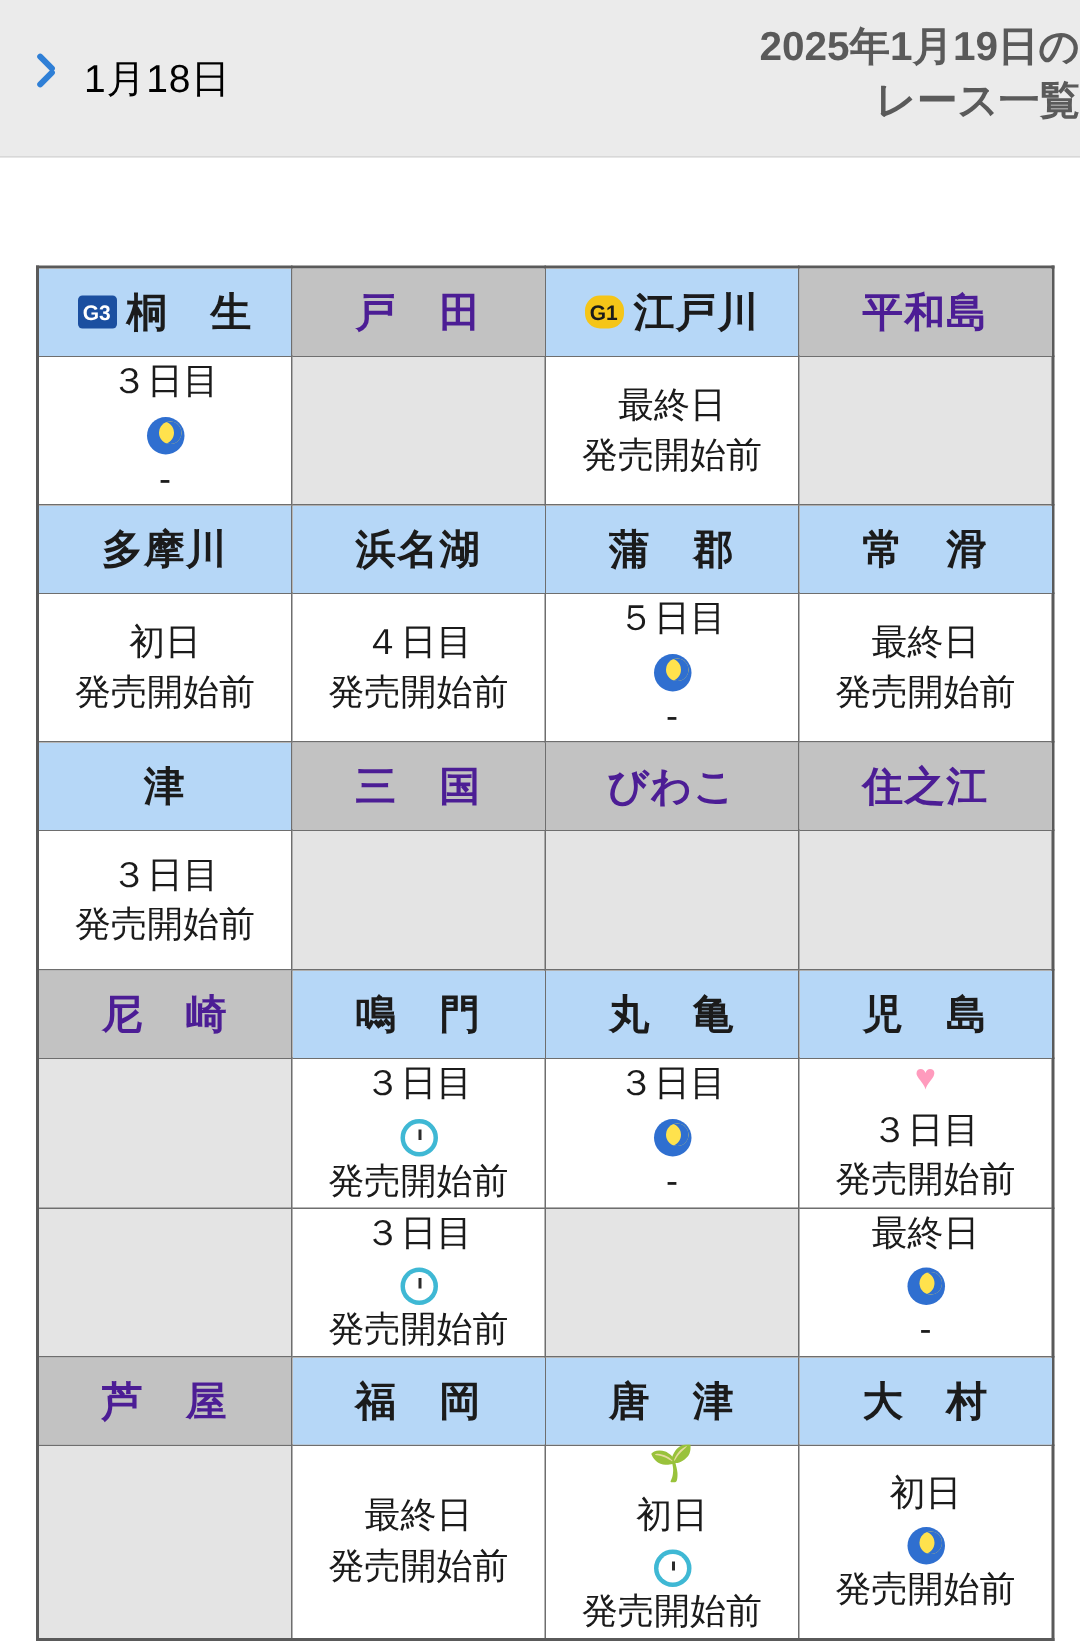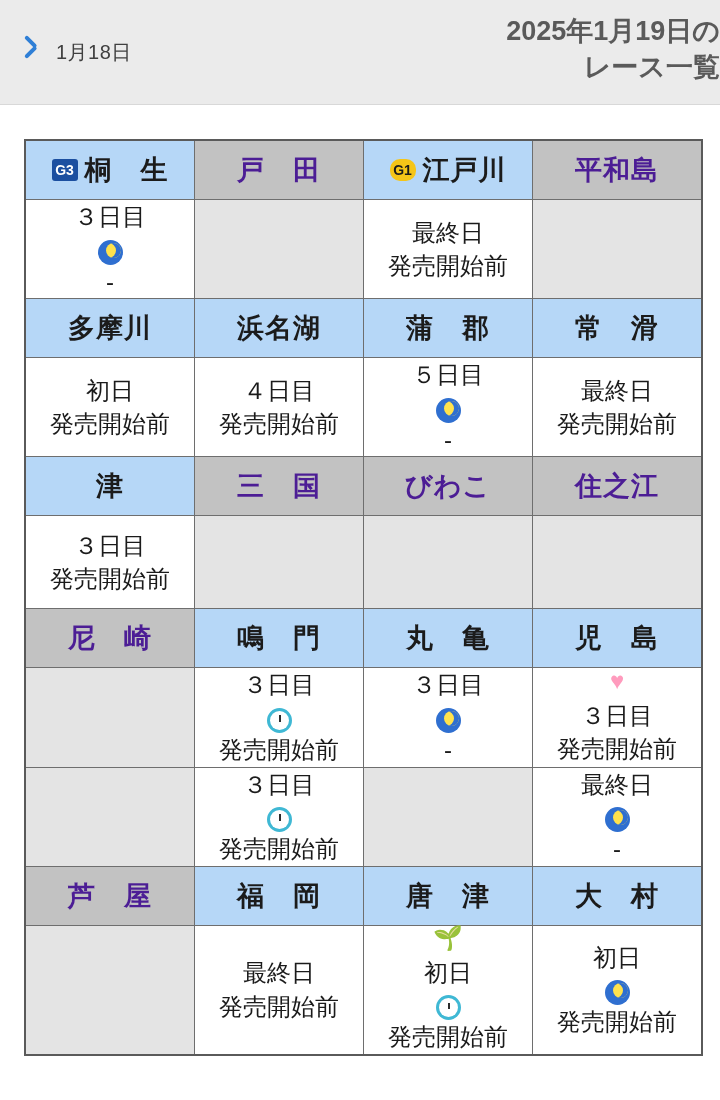--- a/index.html
+++ b/index.html
@@ -50,42 +50,43 @@
     top: 5px;
     transform: rotate(-135deg);
     transform-origin: left center;
   }
   .chevron-left::after {
     top: 5px;
     transform: rotate(135deg);
     transform-origin: left center;
   }
   .back-label {
-    font-size: 20px;
-    color: #404040;
+    font-size: 26px;
+    color: #000000;
     letter-spacing: 0.5px;
   }
   .page-title {
     position: absolute;
     left: 0;
     right: 0;
     top: 14px;
     text-align: right;
     font-size: 27px;
     font-weight: bold;
     color: #5a5a5a;
     line-height: 1.32;
     pointer-events: none;
   }
   .page-title span { display: block; }
 
   
   .table-wrap {
-    padding: 34px 24px 0 24px;
+    padding: 24px 24px 0 24px;
     box-sizing: border-box;
+    margin-top: 48px;
   }
   table.race-table {
     width: 672px;
     border-collapse: collapse;
     table-layout: fixed;
     border: 2px solid #5a5a5a;
   }
   table.race-table td {
     border: 1px solid #6e6e6e;
     padding: 0;

